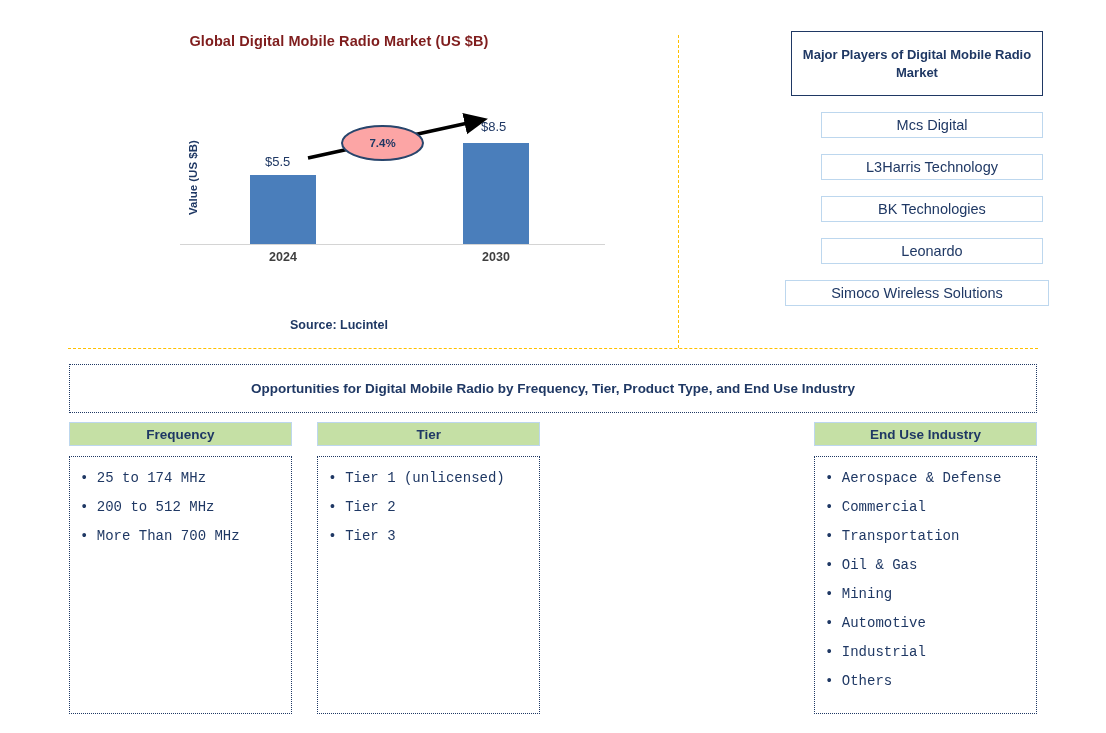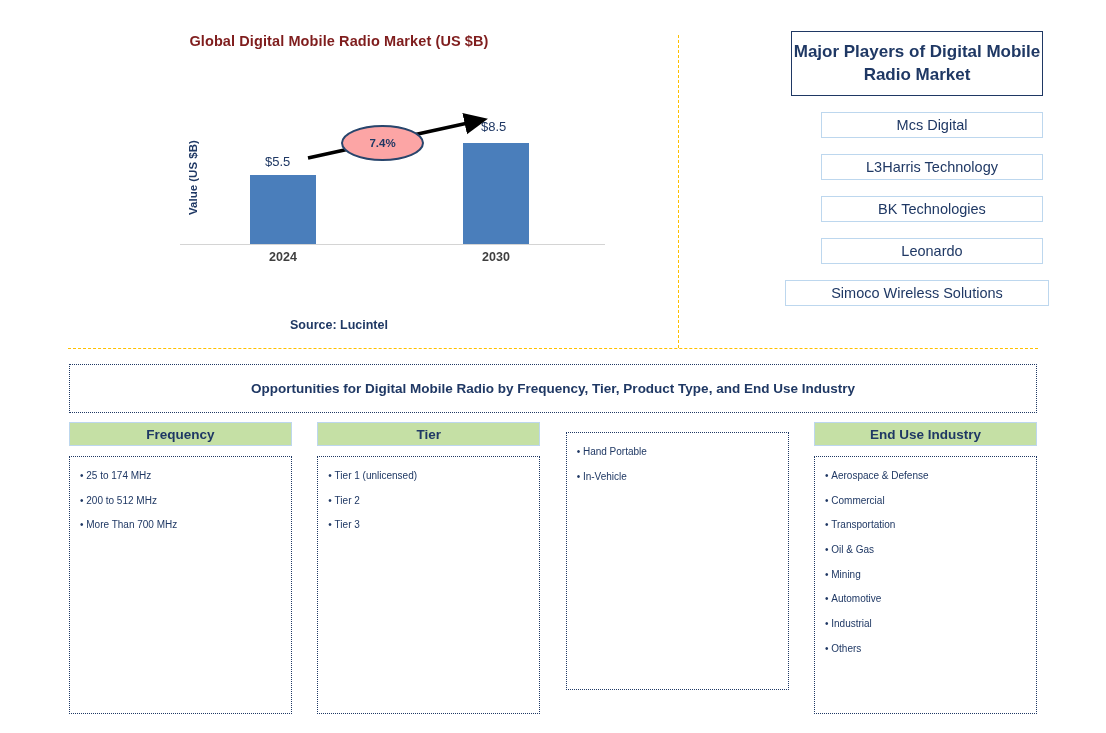--- a/index.html
+++ b/index.html
@@ -81,21 +81,21 @@
   }
 
   
   #players { position: absolute; left: 791px; top: 31px; width: 252px; }
 
   #players-header {
     border: 1.6px solid #1F3864;
     height: 65px;
     display: flex; align-items: center; justify-content: center;
     text-align: center; line-height: 1.35;
-    font-size: 17px; font-weight: bold; color: #1F3864;
+    font-size: 13px; font-weight: bold; color: #1F3864;
     padding: 0 0;
   }
 
   .player-box {
     margin-top: 16px;
     height: 26px;
     border: 1px solid #BDD7EE;
     display: flex; align-items: center; justify-content: center;
     font-size: 14.5px; color: #1F3864;
     white-space: nowrap;
@@ -123,24 +123,25 @@
     display: flex; align-items: center; justify-content: center;
     font-size: 13.5px; font-weight: bold; color: #1F3864;
   }
   .col-body {
     margin-top: 10px;
     height: 258px;
     border: 1.4px dotted #1F3864;
     padding: 14px 10px 0 10px;
   }
   .bullet {
-    font-size: 10px; color: #1F3864;
+    font-size: 14px; color: #1F3864;
     line-height: 1.07;
     margin-bottom: 14px;
     white-space: nowrap;
+    font-family: Liberation Mono, monospace;
   }
   .bullet::before { content: "\2022\00a0"; }
 </style>
 </head>
 <body>
 
 <div id="page">
 
   <div id="chart-panel">
 
@@ -201,24 +202,20 @@
     <div class="col">
       <div class="col-header">Tier</div>
       <div class="col-body">
         <div class="bullet">Tier 1 (unlicensed)</div>
         <div class="bullet">Tier 2</div>
         <div class="bullet">Tier 3</div>
       </div>
     </div>
 
     <div class="col">
-      <div class="col-body">
-        <div class="bullet">Hand Portable</div>
-        <div class="bullet">In-Vehicle</div>
-      </div>
     </div>
 
     <div class="col">
       <div class="col-header">End Use Industry</div>
       <div class="col-body">
         <div class="bullet">Aerospace &amp; Defense</div>
         <div class="bullet">Commercial</div>
         <div class="bullet">Transportation</div>
         <div class="bullet">Oil &amp; Gas</div>
         <div class="bullet">Mining</div>

